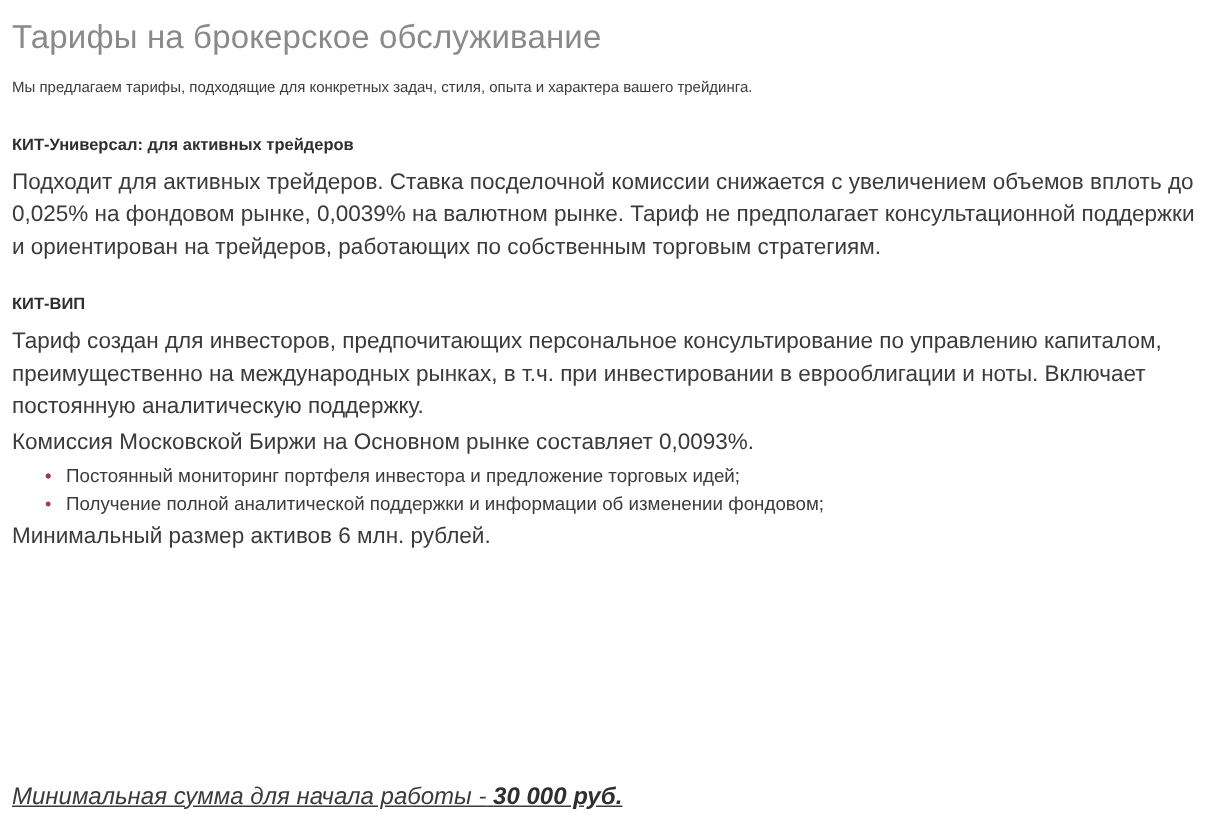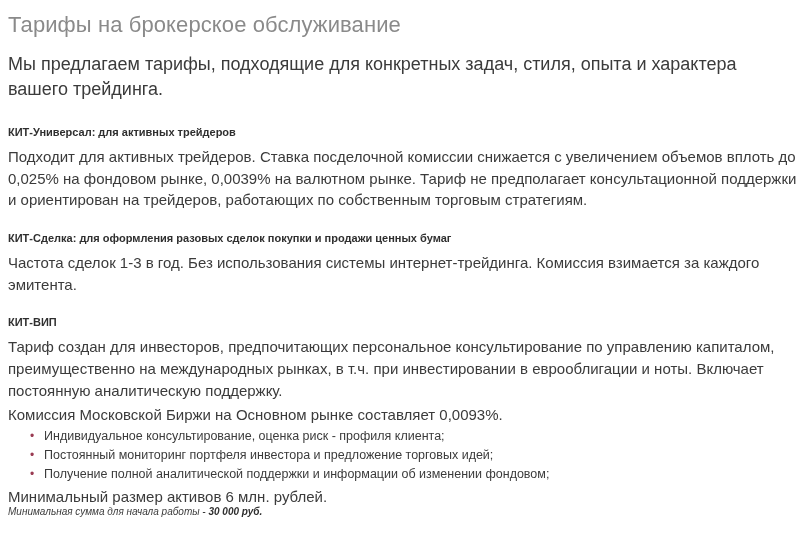--- a/index.html
+++ b/index.html
@@ -23,21 +23,21 @@
   }
   .doc-title {
     font-size: 22px;
     font-weight: 400;
     color: #8a8a8a;
     margin: 4px 0 14px 0;
     letter-spacing: 0.1px;
     line-height: 1.2;
   }
   .intro {
-    font-size: 18px;
+    font-size: 10px;
     color: #3b3b3b;
     margin: 0 0 24px 0;
     line-height: 1.35;
   }
   .section {
     margin-bottom: 20px;
   }
   .section-heading {
     font-size: 11px;
     font-weight: bold;
@@ -71,25 +71,26 @@
     position: absolute;
     left: 0;
     top: 0;
     color: #9a3b52;
     font-size: 12px;
     line-height: 1.5;
   }
   .footer-note {
     position: absolute;
     left: 8px;
-    bottom: 24px;
-    font-size: 10px;
+    bottom: 0;
+    font-size: 16px;
     font-style: italic;
     color: #3b3b3b;
     line-height: 1.4;
+    text-decoration: underline;
   }
   .footer-note .amount {
     font-weight: bold;
     font-style: italic;
     color: #2f2f2f;
   }
 </style>
 </head>
 <body>
 
@@ -97,32 +98,28 @@
 
   <h1 class="doc-title">Тарифы на брокерское обслуживание</h1>
 
   <p class="intro">Мы предлагаем тарифы, подходящие для конкретных задач, стиля, опыта и характера вашего трейдинга.</p>
 
   <div class="section sec-universal">
     <div class="section-heading">КИТ-Универсал: для активных трейдеров</div>
     <p class="para">Подходит для активных трейдеров. Ставка посделочной комиссии снижается с увеличением объемов вплоть до 0,025% на фондовом рынке, 0,0039% на валютном рынке. Тариф не предполагает консультационной поддержки и ориентирован на трейдеров, работающих по собственным торговым стратегиям.</p>
   </div>
 
-  <div class="section sec-sdelka">
-    <div class="section-heading">КИТ-Сделка: для оформления разовых сделок покупки и продажи ценных бумаг</div>
-    <p class="para">Частота сделок 1-3 в год. Без использования системы интернет-трейдинга. Комиссия взимается за каждого эмитента.</p>
-  </div>
 
   <div class="section sec-kitvip">
     <div class="section-heading">КИТ-ВИП</div>
     <p class="para">Тариф создан для инвесторов, предпочитающих персональное консультирование по управлению капиталом, преимущественно на международных рынках, в т.ч. при инвестировании в еврооблигации и ноты. Включает постоянную аналитическую поддержку.</p>
     <p class="para">Комиссия Московской Биржи на Основном рынке составляет 0,0093%.</p>
 
     <ul class="bullets">
-      <li><span class="dot">•</span><span>Индивидуальное консультирование, оценка риск - профиля клиента;</span></li>
+      <li><span class="dot">•</span></li>
       <li><span class="dot">•</span><span>Постоянный мониторинг портфеля инвестора и предложение торговых идей;</span></li>
       <li><span class="dot">•</span><span>Получение полной аналитической поддержки и информации об изменении фондовом;</span></li>
     </ul>
 
     <p class="para">Минимальный размер активов 6 млн. рублей.</p>
   </div>
 
   <div class="footer-note">
     <span>Минимальная сумма для начала работы  -</span>
     <span class="amount">30 000 руб.</span>

